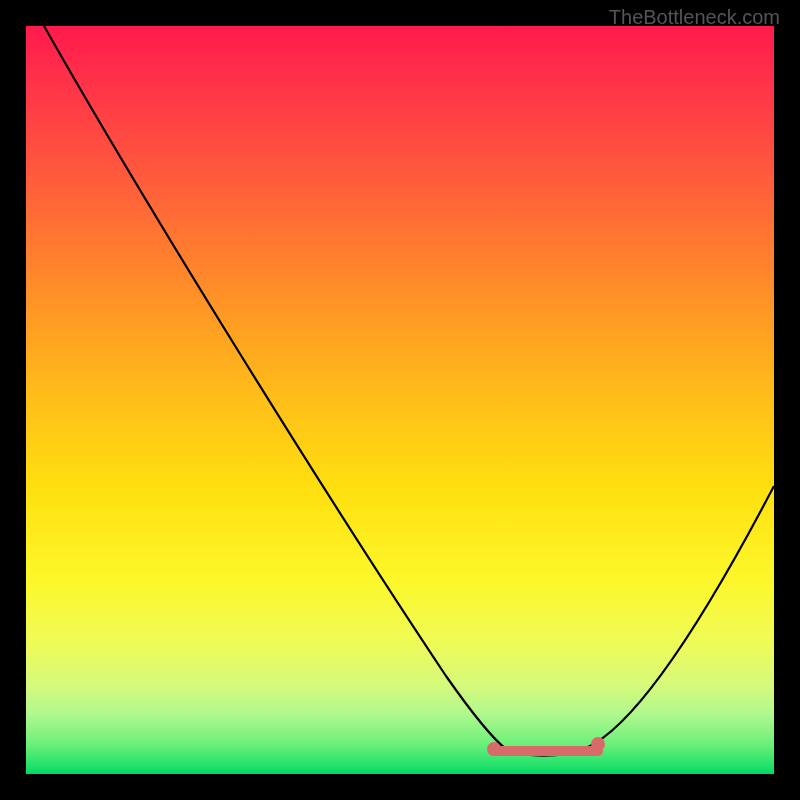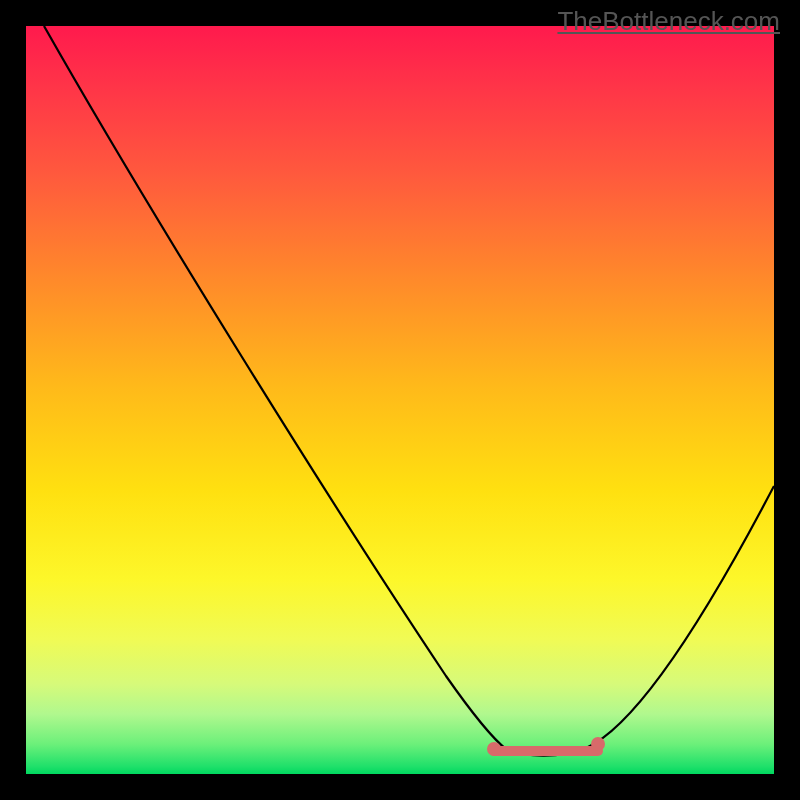--- a/index.html
+++ b/index.html
@@ -9,24 +9,23 @@
     height: 800px;
     background: #000;
     position: relative;
     font-family: Arial, sans-serif;
   }
   .watermark {
     position: absolute;
     top: 6px;
     right: 20px;
     color: #555;
-    font-size: 26px;
+    font-size: 20px;
     font-weight: 500;
     z-index: 10;
-    text-decoration: underline;
   }
   .plot-area {
     position: absolute;
     left: 26px;
     top: 26px;
     width: 748px;
     height: 748px;
     overflow: hidden;
   }
   .gradient-bg {

